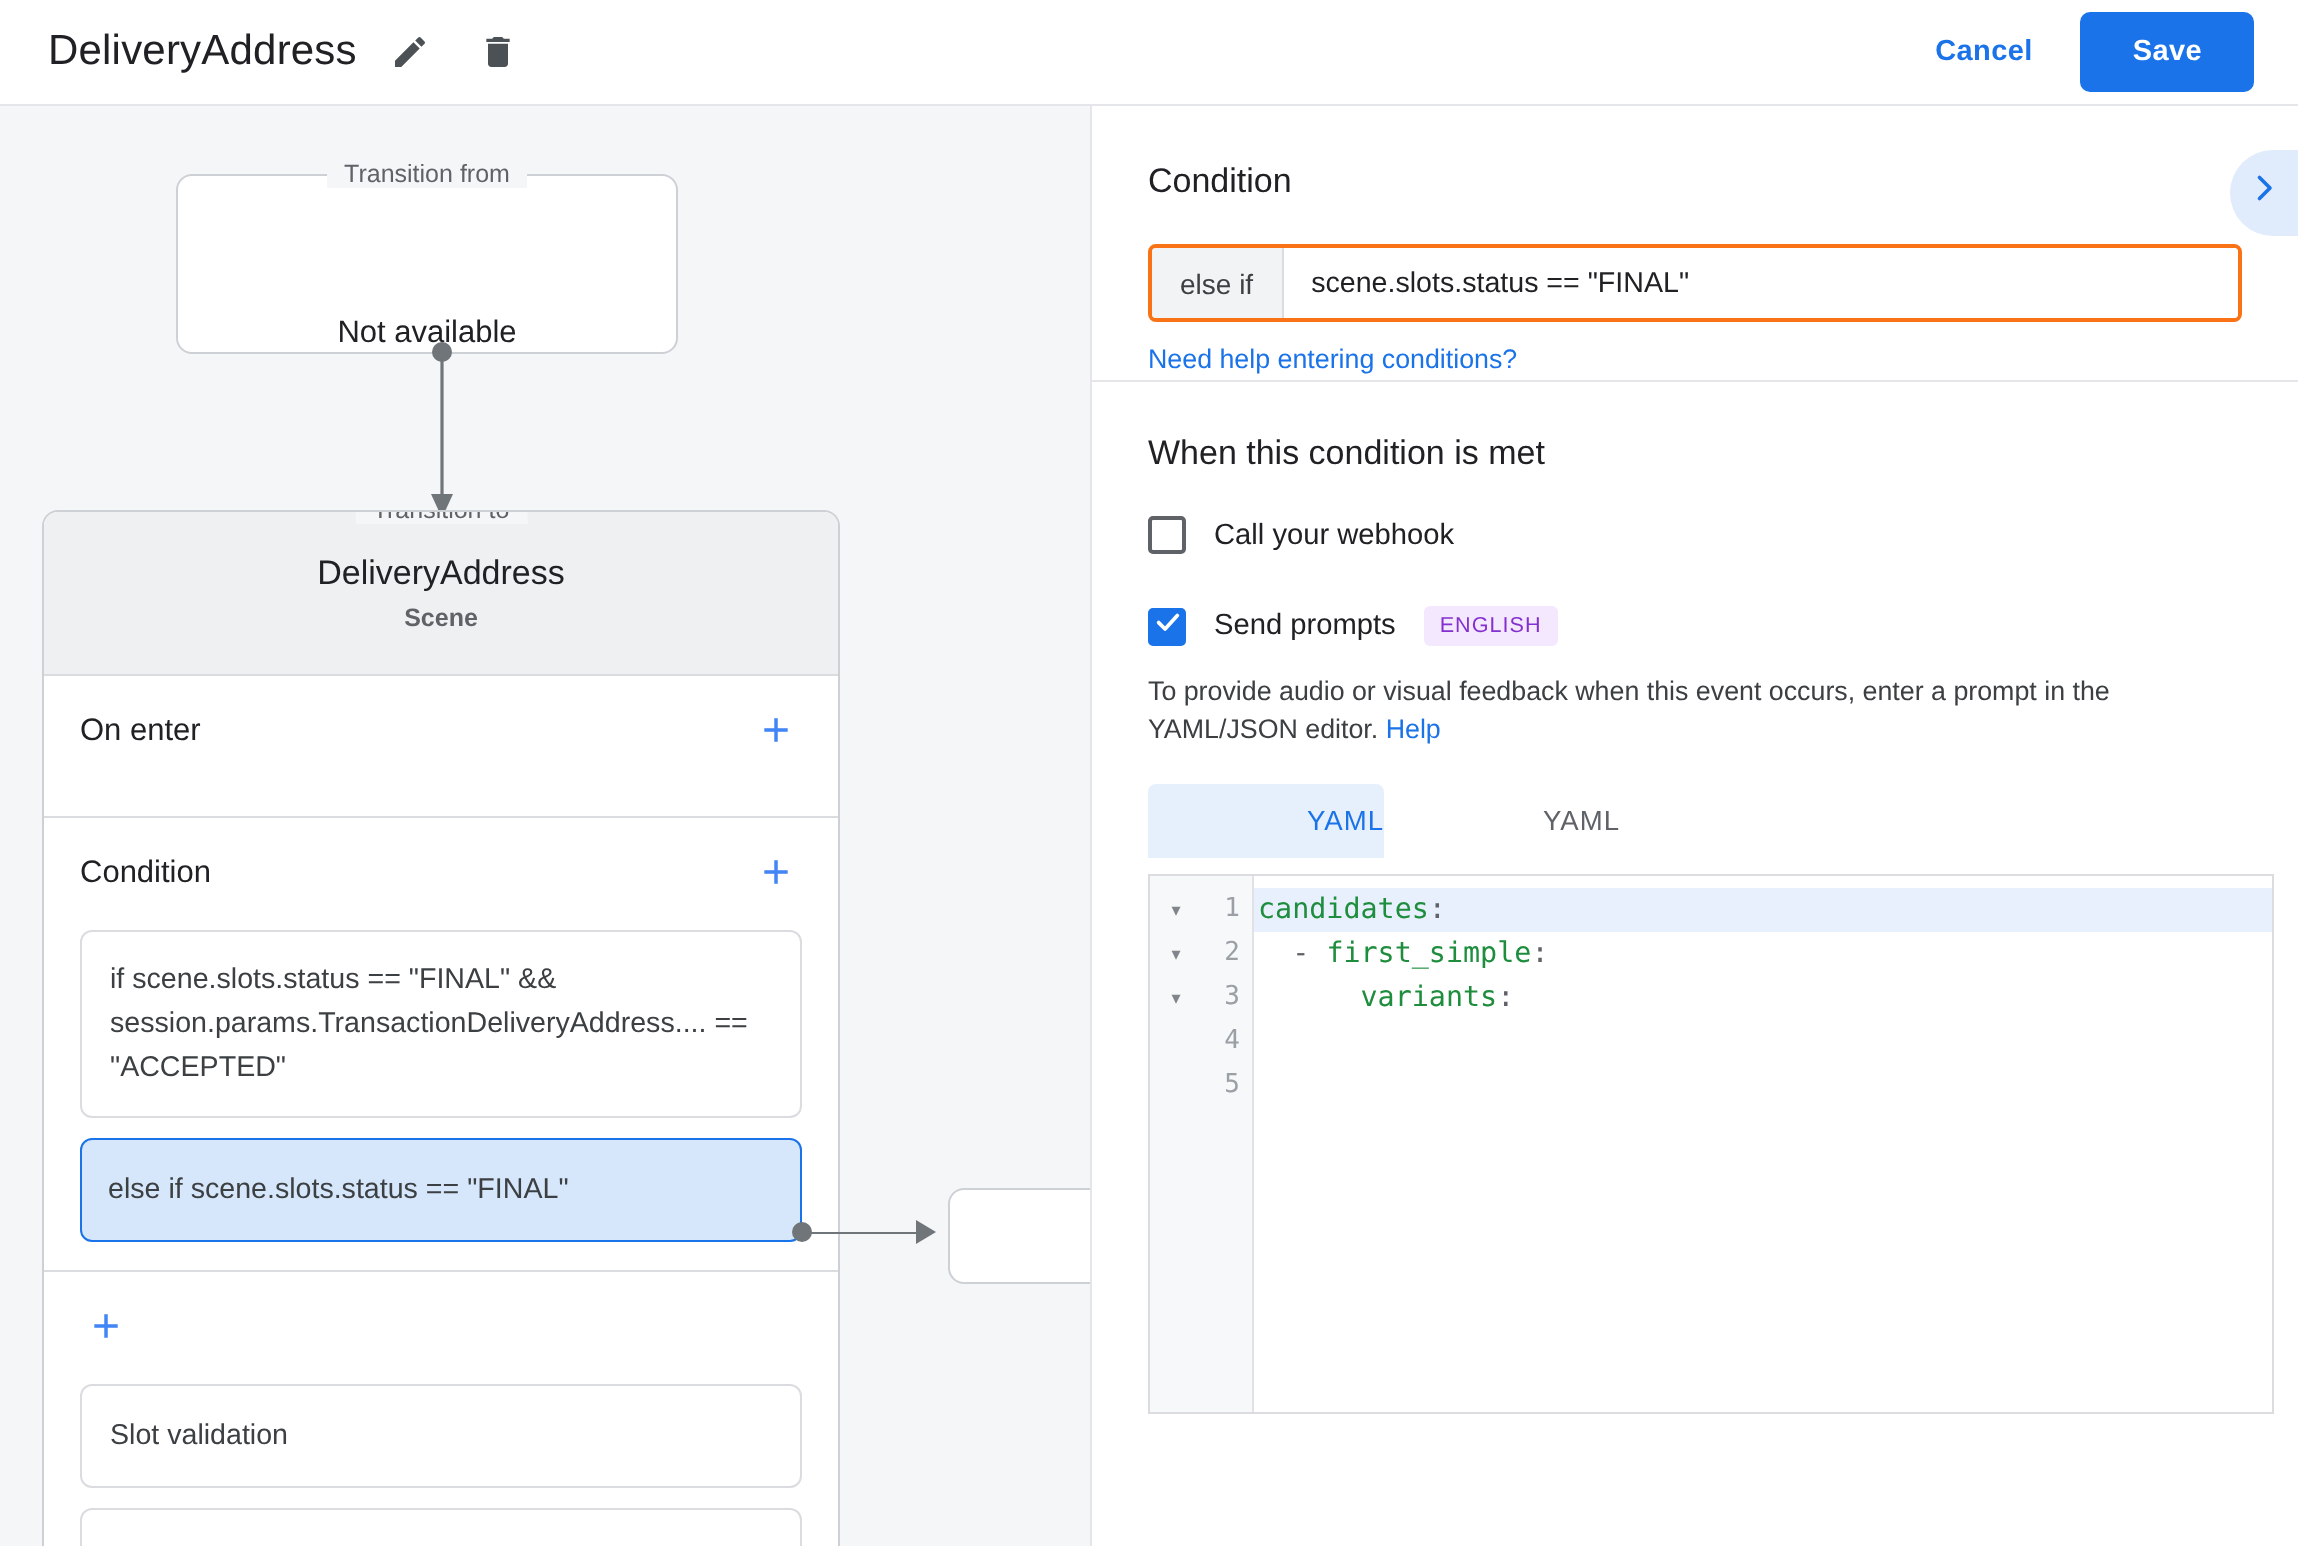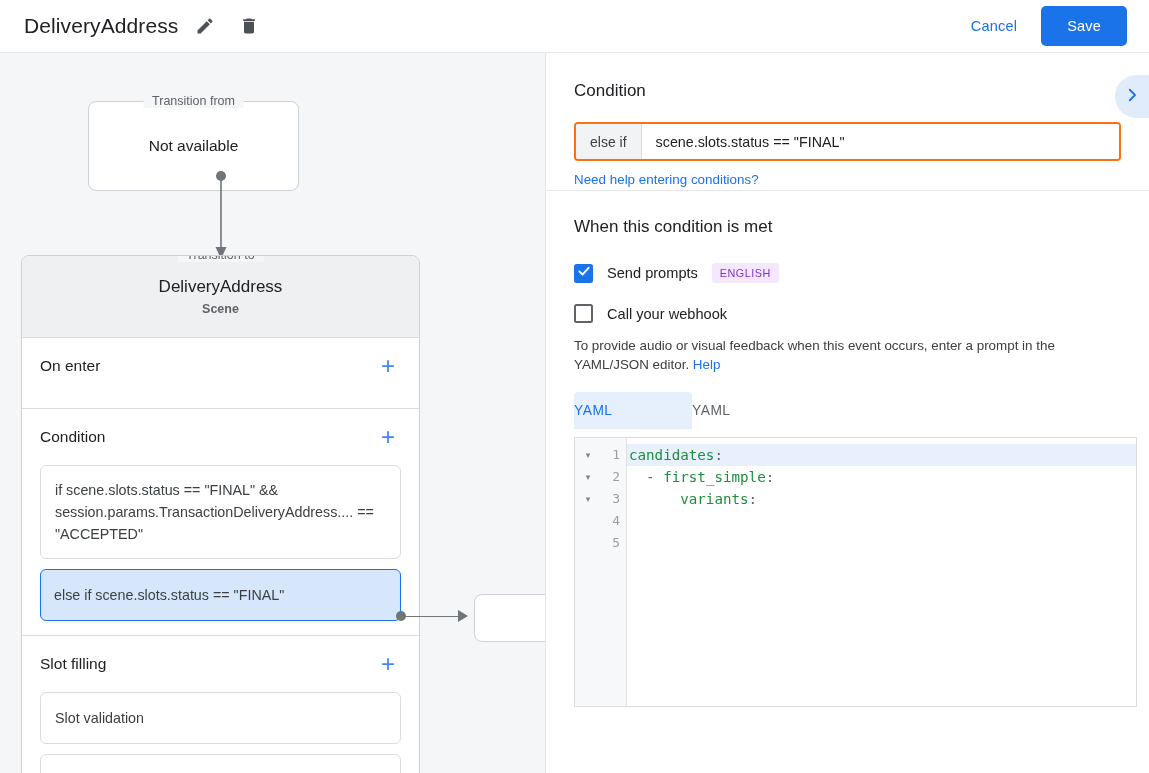--- a/index.html
+++ b/index.html
@@ -24,28 +24,28 @@
     letter-spacing: 0.1px;
   }
   .icon-btn {
     width: 34px; height: 34px; margin-left: 10px;
     display: flex; align-items: center; justify-content: center;
     border-radius: 50%; cursor: pointer; background: transparent; border: none;
   }
   .icon-btn svg { display: block; }
   .topbar-spacer { flex: 1; }
   .cancel-btn {
-    font-size: 14.5px; color: #1a73e8; font-weight: 400;
+    font-size: 14.5px; color: #1a73e8; font-weight: 700;
     background: none; border: none; cursor: pointer;
     padding: 9px 14px; border-radius: 4px; letter-spacing: .2px;
   }
   .save-btn {
     margin-left: 10px; margin-right: 22px;
     background: #1a73e8; color: #ffffff;
-    font-size: 14.5px; font-weight: 400; letter-spacing: .2px;
+    font-size: 14.5px; font-weight: 700; letter-spacing: .2px;
     border: none; border-radius: 5px; cursor: pointer;
     padding: 0 26px; height: 40px;
     display: flex; align-items: center; justify-content: center;
   }
 
   
   .canvas {
     position: absolute; left: 0; top: 53px; width: 545px; height: 720px;
     background: #f5f6f8;
     overflow: hidden;
@@ -59,22 +59,22 @@
   }
   .fieldset-legend {
     position: absolute; top: -8px; left: 50%; transform: translateX(-50%);
     background: #f5f6f8;
     padding: 0 9px;
     font-size: 12.5px; color: #5f6368; white-space: nowrap;
   }
 
   
   #node-from {
-    left: 88px; top: 48px; width: 211px; height: 90px;
-    display: flex; align-items: center; justify-content: center;
+    left: 88px; top: 34px; width: 251px; height: 90px;
+    display: flex; align-items: flex-end; justify-content: center;
   }
   #node-from .node-title { font-size: 15.5px; color: #202124; }
 
   
   .arrow-wrap { position: absolute; left: 214px; top: 118px; }
 
   
   #node-to {
     left: 21px; top: 202px; width: 399px; height: 560px;
     background: #ffffff; padding: 0; overflow: hidden;
@@ -200,21 +200,21 @@
     padding: 4px 8px; border-radius: 3px;
   }
   .helper-text {
     margin-top: 13px; font-size: 13.4px; color: #3c4043; line-height: 19px;
     max-width: 552px;
   }
   .helper-text a { color: #1a73e8; text-decoration: none; cursor: pointer; }
 
   .tabs { display: flex; margin-top: 18px; }
   .tab {
-    padding: 11px 0; width: 118px; text-align: left;
+    padding: 11px 0; width: 118px; text-align: right;
     font-size: 13.8px; font-weight: 500; letter-spacing: .5px;
     color: #5f6368; cursor: pointer;
     border-radius: 4px 4px 0 0;
   }
   .tab.active { color: #1a73e8; background: #e6f0fd; }
 
   .editor {
     margin-top: 8px;
     border: 1px solid #dadce0;
     border-left: 1px solid #dadce0;
@@ -324,21 +324,20 @@
         <div class="section-header">
           <div class="section-title">Condition</div>
           <button class="plus-btn">+</button>
         </div>
         <div class="chip">if scene.slots.status == "FINAL" &amp;&amp; session.params.TransactionDeliveryAddress.... == "ACCEPTED"</div>
         <div class="chip one-line selected">else if scene.slots.status == "FINAL"</div>
       </div>
 
       <div class="section">
         <div class="section-header">
-          <div class="section-title">Slot filling</div>
           <button class="plus-btn">+</button>
         </div>
         <div class="chip one-line">Slot validation</div>
         <div class="chip one-line">TransactionDeliveryAddress</div>
       </div>
     </div>
 
     <div class="conn-dot"></div>
     <div class="conn-line"></div>
     <div class="conn-arrow"></div>
@@ -361,38 +360,38 @@
       <div class="cond-row">
         <div class="cond-prefix">else if</div>
         <input class="cond-value" type="text" value="scene.slots.status == &quot;FINAL&quot;" style="">
       </div>
 
       <a class="help-link">Need help entering conditions?</a>
     </div>
 
     <div class="panel-block" style="padding-top:26px;">
       <div class="panel-h">When this condition is met</div>
+
+      <div class="cb-row">
+        <div class="cbox"></div>
+        <div class="cb-label">Call your webhook</div>
+      </div>
 
       <div class="cb-row" style="margin-top:26px;">
         <div class="cbox checked">
           <span>
             <svg width="14" height="14" viewBox="0 0 24 24" fill="none" stroke="#ffffff" stroke-width="3.2" stroke-linecap="round" stroke-linejoin="round">
               <polyline points="4,12.5 9.5,18 20,6.5"></polyline>
             </svg>
           </span>
         </div>
         <div class="cb-label">Send prompts</div>
         <div class="lang-badge">ENGLISH</div>
       </div>
 
-      <div class="cb-row">
-        <div class="cbox"></div>
-        <div class="cb-label">Call your webhook</div>
-      </div>
-
       <div class="helper-text">
         <span>To provide audio or visual feedback when this event occurs, enter a prompt in the YAML/JSON editor.</span>
         <a>Help</a>
       </div>
 
       <div class="tabs">
         <div class="tab active">YAML</div>
         <div class="tab">YAML</div>
       </div>
 

